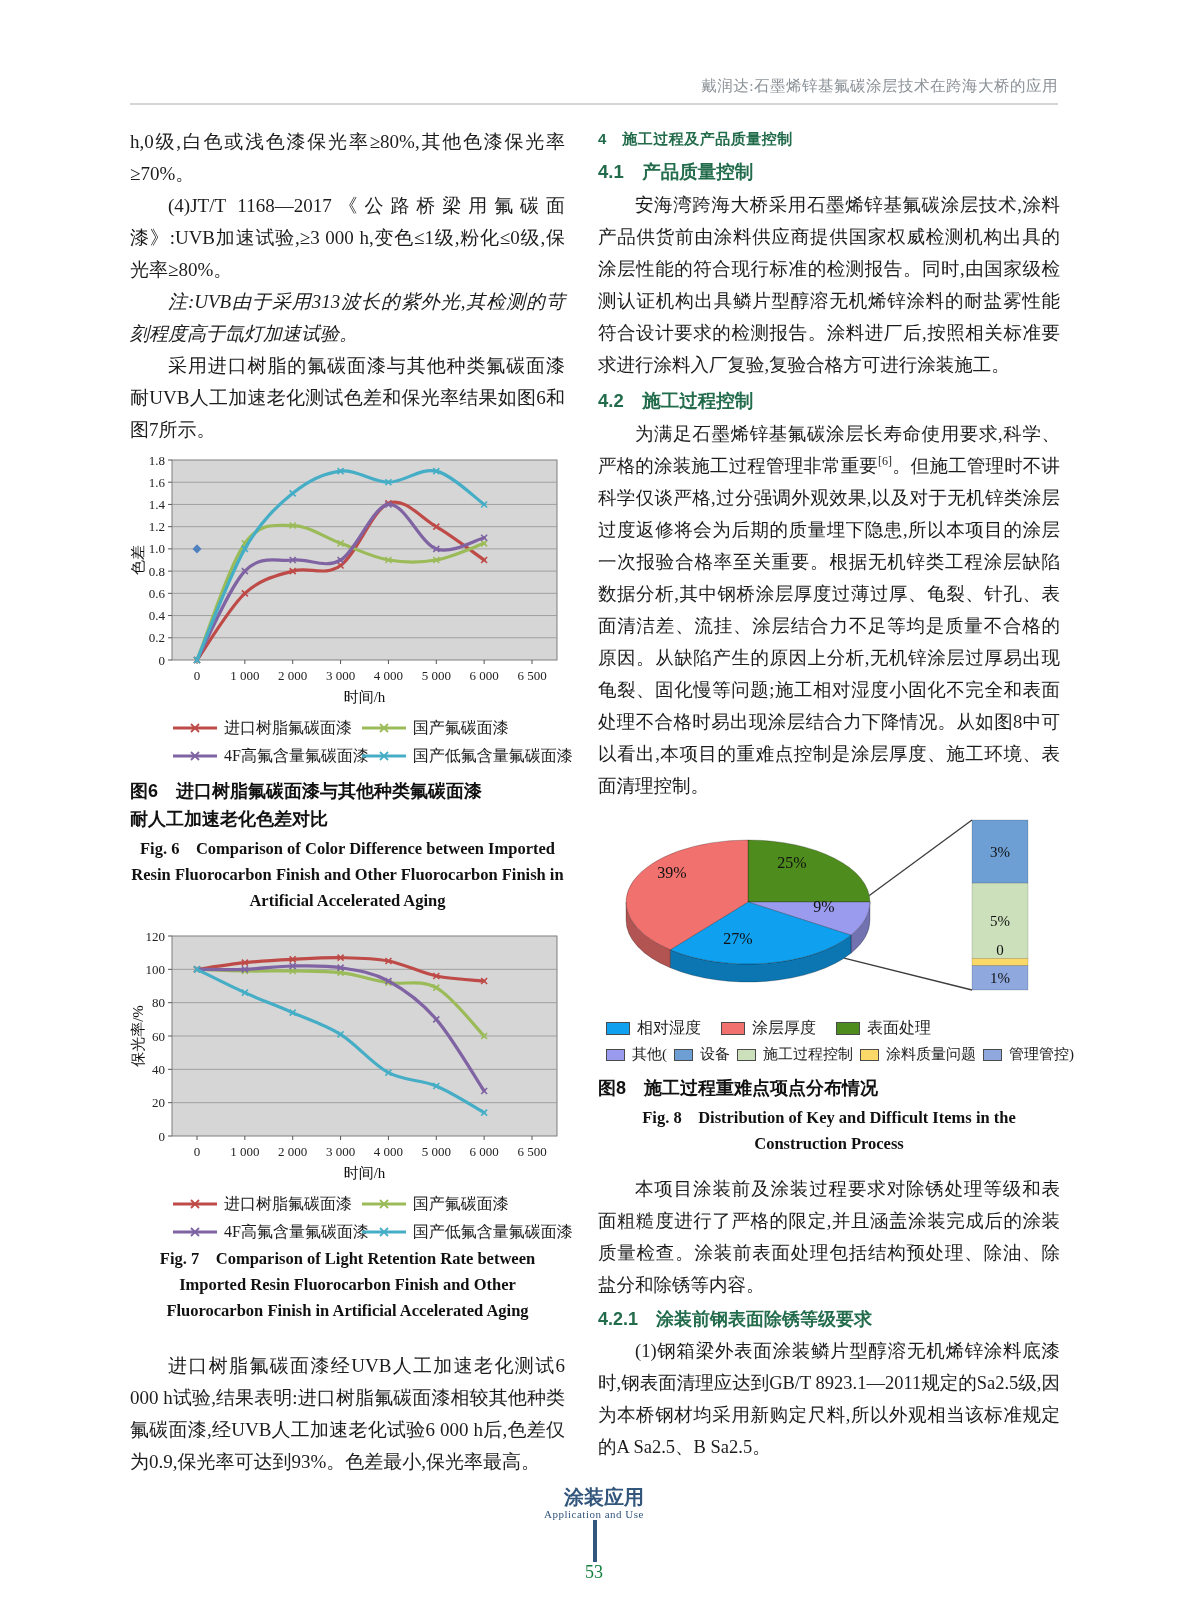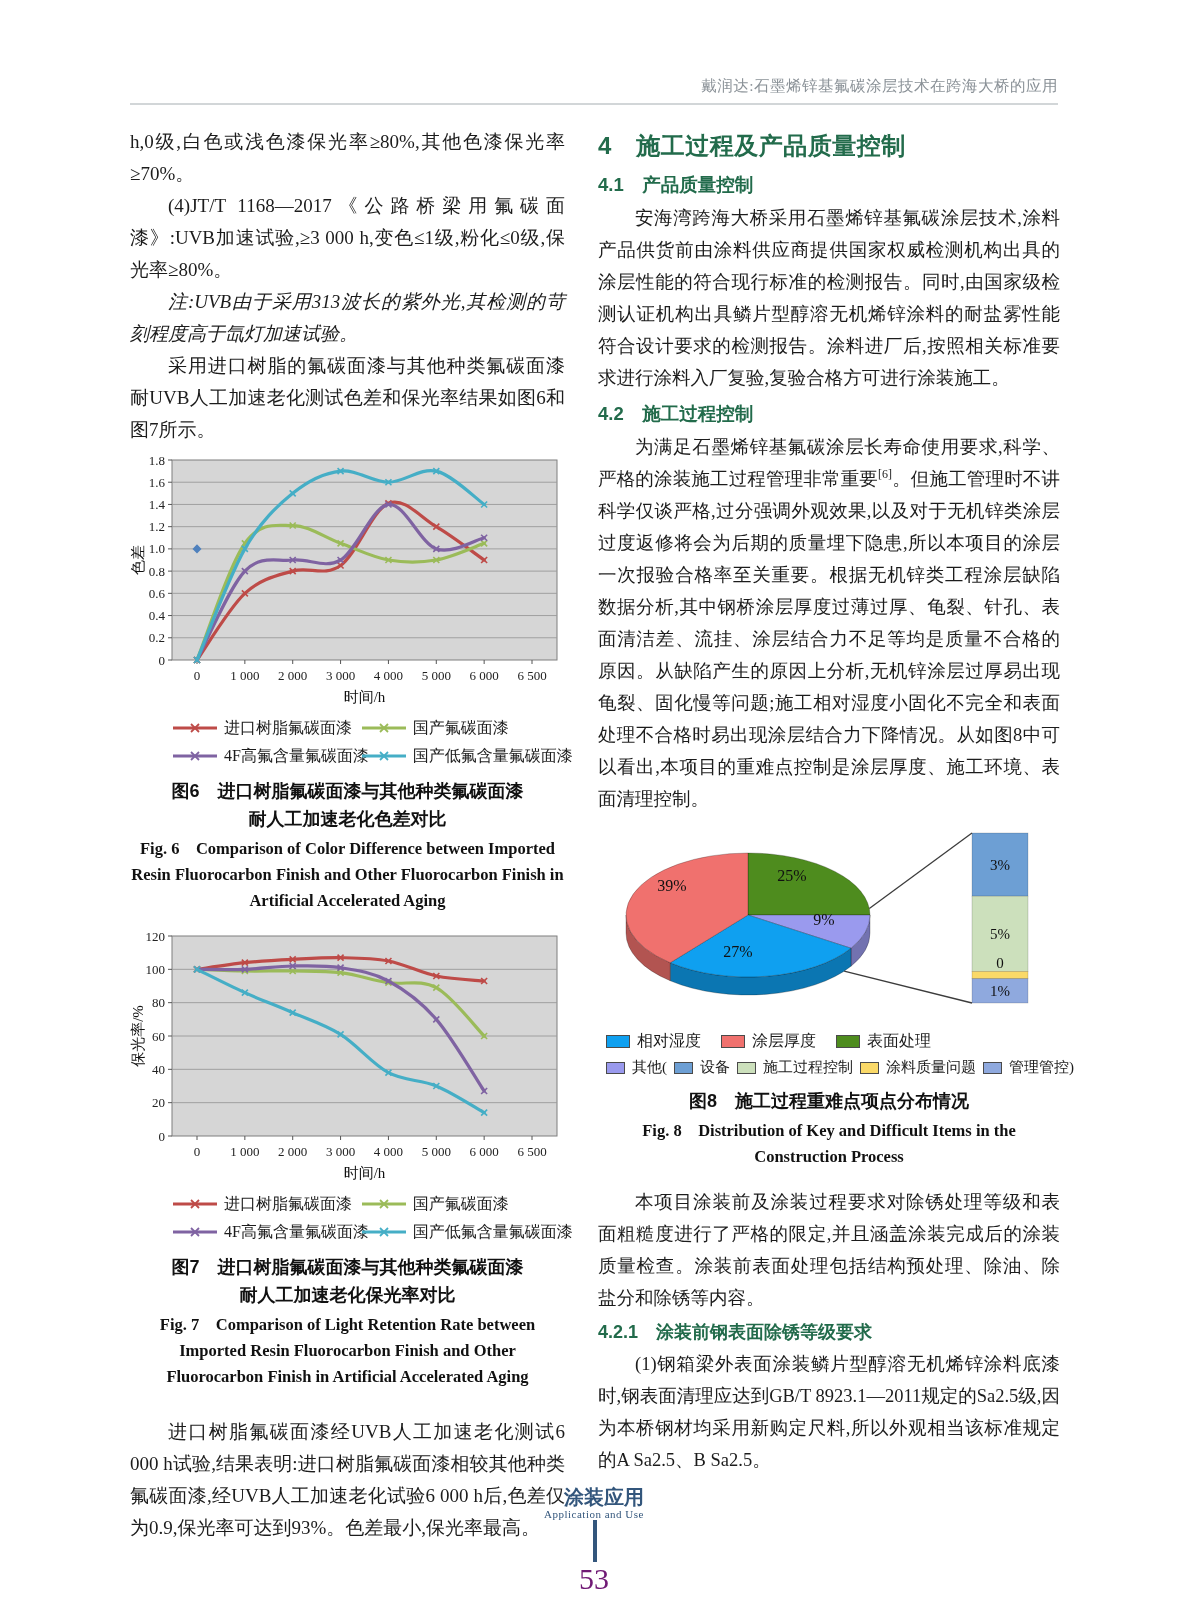--- a/index.html
+++ b/index.html
@@ -22,40 +22,40 @@
   p.body-text{
     margin:0;font-size:19px;line-height:32px;text-align:justify;text-justify:inter-ideograph;
   }
   .col-right p.body-text{font-size:18.5px;line-height:32px;}
   p.indent{text-indent:2em;}
   p.note-text{font-style:italic;}
   sup.ref{font-size:12px;line-height:0;}
   
   h1.sec{
     margin:4px 0 10px 0;font-family:"Liberation Sans","DejaVu Sans",sans-serif;
-    font-size:24px;font-weight:bold;color:#226b4b;letter-spacing:.5px;
+    font-size:15px;font-weight:bold;color:#226b4b;letter-spacing:.5px;
   }
   h2.sec{
     margin:7px 0 5px 0;font-family:"Liberation Sans","DejaVu Sans",sans-serif;
     font-size:18.5px;font-weight:bold;color:#226b4b;
   }
   h3.sec{
     margin:6px 0 4px 0;font-family:"Liberation Sans","DejaVu Sans",sans-serif;
     font-size:18px;font-weight:bold;color:#226b4b;
   }
   
   .figure-block{margin:6px 0 4px 0;}
   .chart-legend{
     display:grid;grid-template-columns:48% 52%;row-gap:7px;column-gap:0;
     padding-left:42px;margin-top:4px;
   }
   .legend-item{display:flex;align-items:center;gap:6px;}
   .legend-item .llabel{font-size:16px;white-space:nowrap;}
   .caption-zh{
-    margin-top:10px;text-align:center;font-family:"Liberation Sans","DejaVu Sans",sans-serif;
+    margin-top:10px;text-align:left;font-family:"Liberation Sans","DejaVu Sans",sans-serif;
     font-weight:bold;font-size:18px;line-height:28px;color:#111;
   }
   .caption-en{
     margin-top:3px;text-align:center;font-family:"Liberation Serif","DejaVu Serif",serif;
     font-weight:bold;font-size:16.5px;line-height:26px;color:#111;
   }
   
   .pie-legend{margin-top:8px;padding-left:8px;}
   .pie-legend-row{display:flex;align-items:center;gap:20px;margin-top:6px;flex-wrap:nowrap;}
   .pie-legend-row.second{gap:7px;}
@@ -66,21 +66,21 @@
   .pie-legend-row.second .swatch{width:19px;height:12px;}
   
   .page-footer{
     position:absolute;top:1486px;left:130px;width:928px;
     display:flex;justify-content:flex-end;align-items:center;flex-direction:column;
   }
   .footer-titles{text-align:right;color:#33567c;}
   .footer-zh{font-family:"Liberation Sans","DejaVu Sans",sans-serif;font-weight:bold;font-size:20px;line-height:22px;}
   .footer-en{font-size:11px;letter-spacing:.5px;}
   .footer-bar{width:4px;height:42px;background:#33567c;margin:0 10px 0 12px;}
-  .footer-page{font-size:30px;color:#701a75;}
+  .footer-page{font-size:18px;color:#15803d;}
   svg text{font-family:"Liberation Serif","DejaVu Serif",serif;}
 </style>
 </head>
 <body>
 
 <div class="running-header">戴润达:石墨烯锌基氟碳涂层技术在跨海大桥的应用</div>
 <div class="header-rule"></div>
 
 <div class="col-left">
   <p class="body-text">h,0级,白色或浅色漆保光率≥80%,其他色漆保光率≥70%。</p>
@@ -368,24 +368,20 @@
       </div>
       <div class="legend-item">
         <span class="lmark"><svg width="46" height="12">
               <line x1="1" y1="6" x2="45" y2="6" stroke-width="3" stroke="#45aec6"></line>
               <line x1="19" y1="2" x2="27" y2="10" stroke-width="1.8" stroke="#45aec6"></line>
               <line x1="19" y1="10" x2="27" y2="2" stroke-width="1.8" stroke="#45aec6"></line>
             </svg></span>
         <span class="llabel">国产低氟含量氟碳面漆</span>
       </div>
     </div>
-    <div class="caption-zh">
-      <div>图7　进口树脂氟碳面漆与其他种类氟碳面漆</div>
-      <div>耐人工加速老化保光率对比</div>
-    </div>
     <div class="caption-en">Fig. 7　Comparison of Light Retention Rate between Imported Resin Fluorocarbon Finish and Other Fluorocarbon Finish in Artificial Accelerated Aging</div>
   </div>
 
   <p class="body-text indent" style="margin-top:26px;">进口树脂氟碳面漆经UVB人工加速老化测试6 000 h试验,结果表明:进口树脂氟碳面漆相较其他种类氟碳面漆,经UVB人工加速老化试验6 000 h后,色差仅为0.9,保光率可达到93%。色差最小,保光率最高。</p>
 </div>
 
 <div class="col-right">
   <h1 class="sec">4　施工过程及产品质量控制</h1>
   <h2 class="sec">4.1　产品质量控制</h2>
   <p class="body-text indent">安海湾跨海大桥采用石墨烯锌基氟碳涂层技术,涂料产品供货前由涂料供应商提供国家权威检测机构出具的涂层性能的符合现行标准的检测报告。同时,由国家级检测认证机构出具鳞片型醇溶无机烯锌涂料的耐盐雾性能符合设计要求的检测报告。涂料进厂后,按照相关标准要求进行涂料入厂复验,复验合格方可进行涂装施工。</p>

